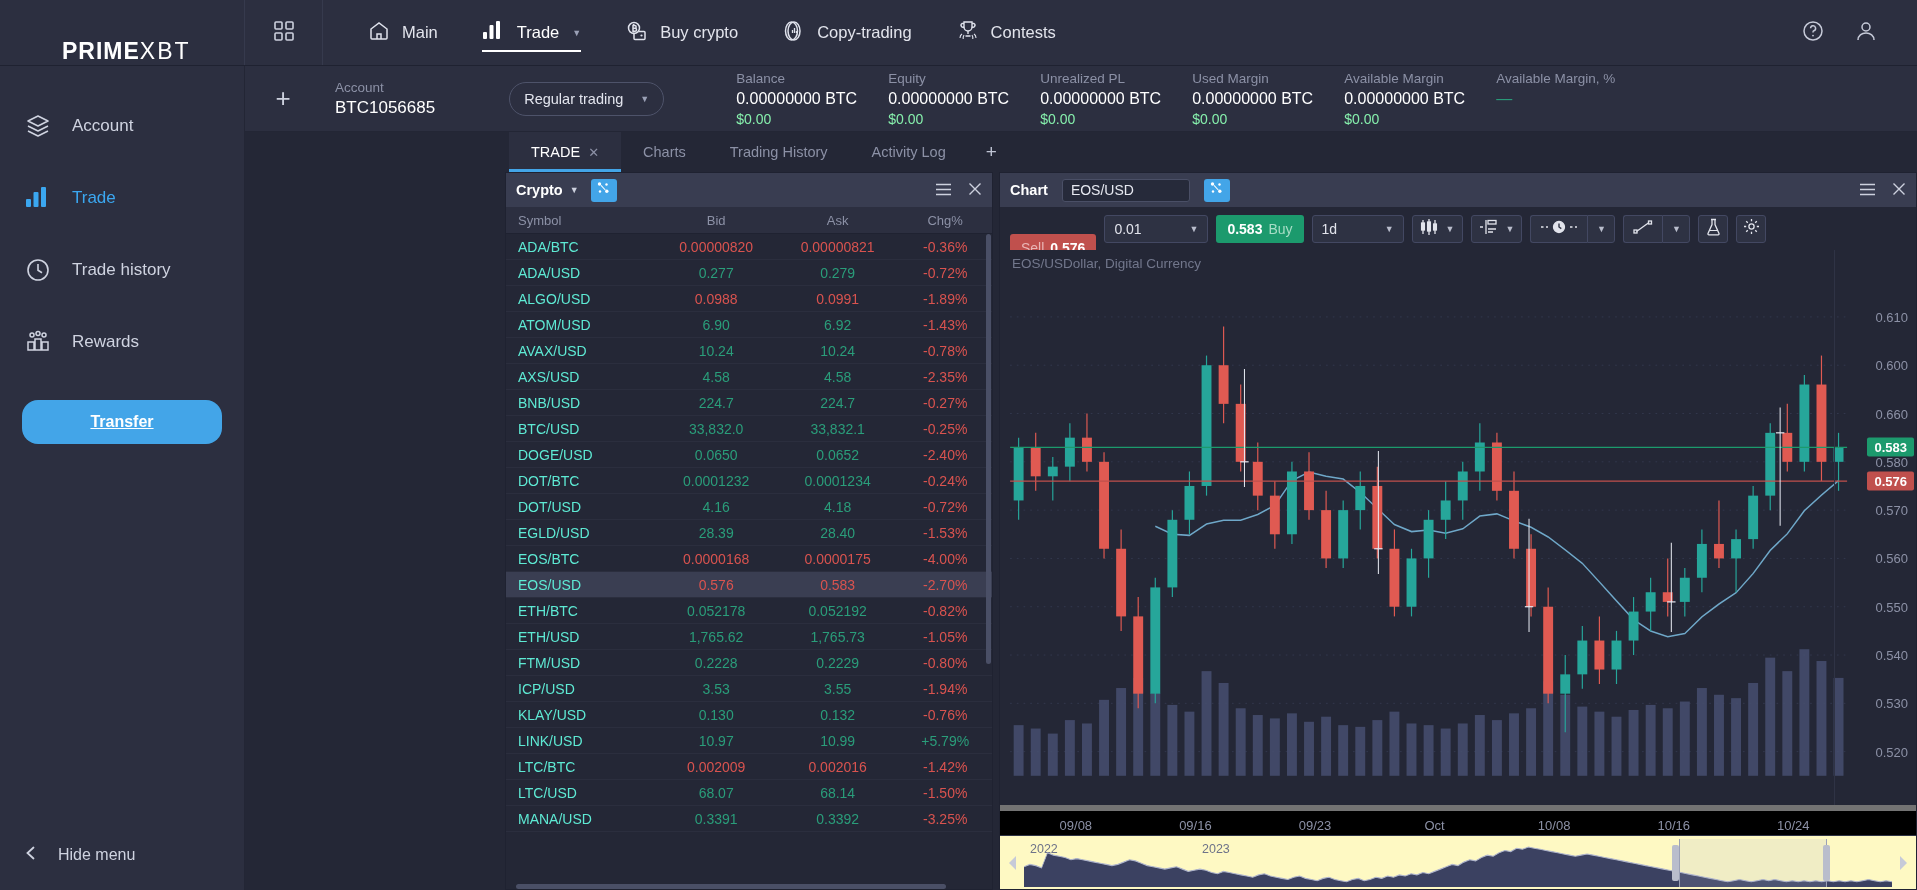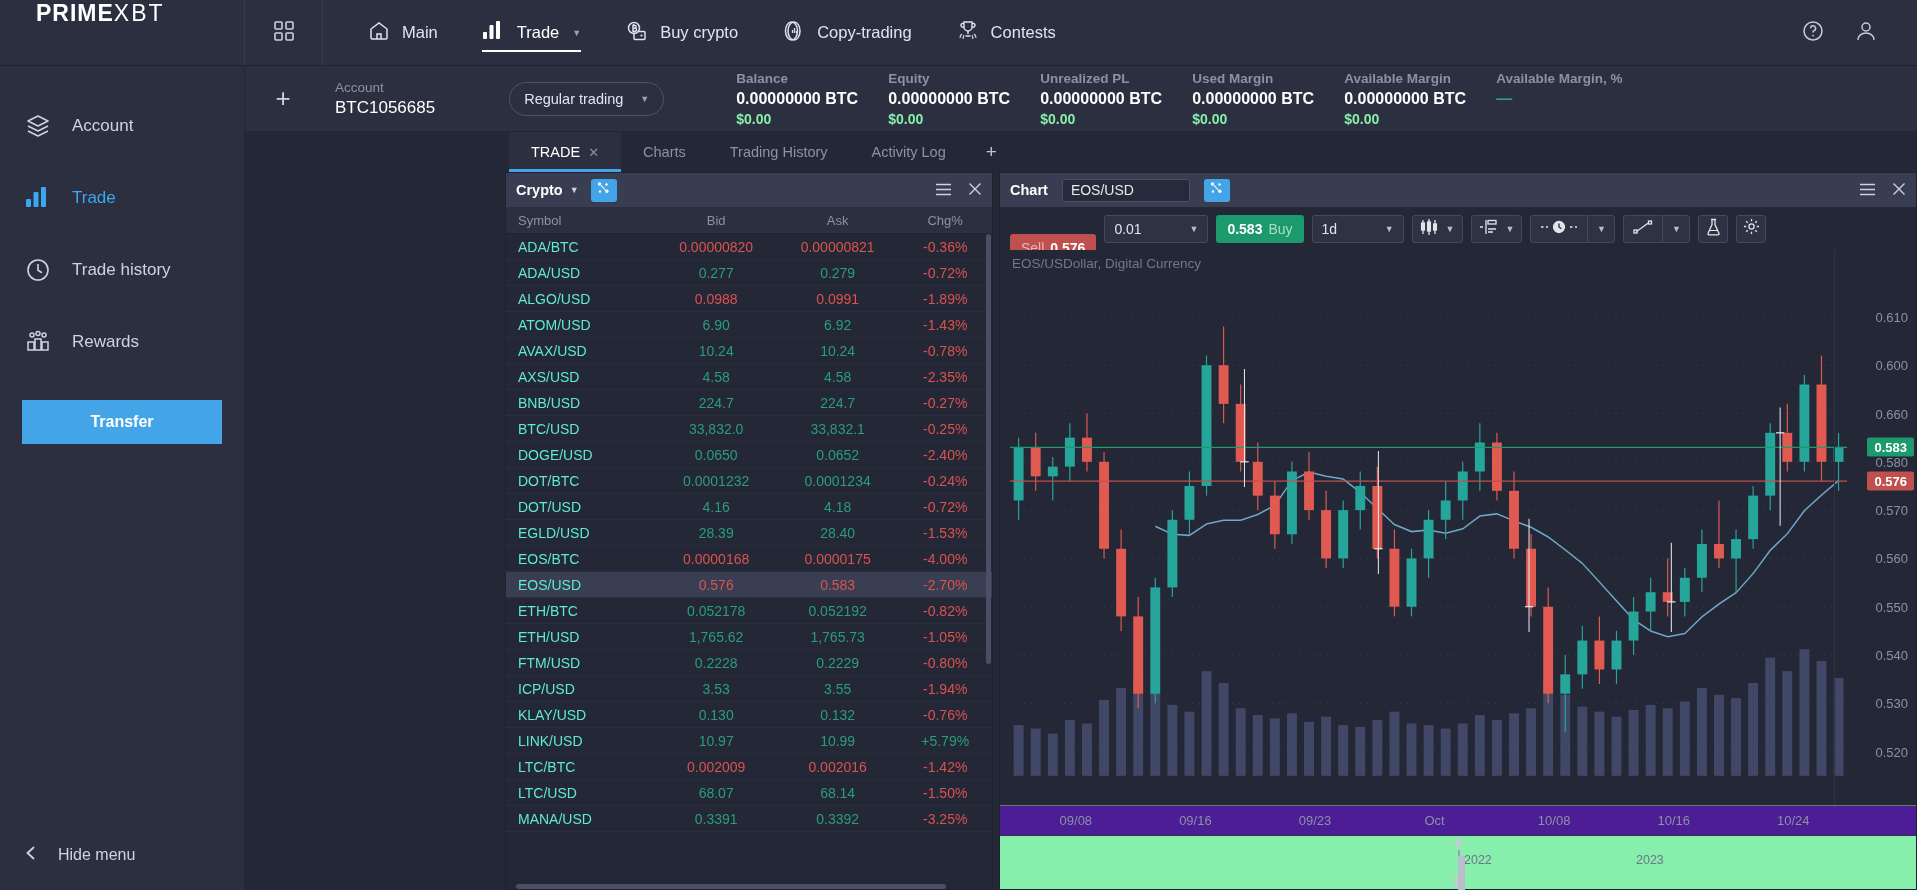--- a/index.html
+++ b/index.html
@@ -13,21 +13,21 @@
   .app { position: relative; width: 1917px; height: 890px; display: flex; flex-direction: column; }
 
   
   .topbar {
     height: 66px; min-height: 66px;
     background: #2c2f40;
     display: flex; align-items: stretch;
     border-bottom: 1px solid #1f2231;
   }
   .brand {
-    width: 245px; display: flex; align-items: flex-start; padding-left: 36px;
+    width: 245px; display: flex; align-items: flex-end; padding-left: 62px;
     border-right: 1px solid #363a4d;
   }
   .brand-logo { font-size: 23px; font-weight: 700; letter-spacing: 1px; color: #fff; }
   .brand-logo .thin { font-weight: 300; letter-spacing: 2px; }
   .grid-btn {
     width: 78px; display: flex; align-items: center; justify-content: center;
     border-right: 1px solid #363a4d; cursor: pointer;
   }
   .navitems { display: flex; align-items: stretch; flex: 1; padding-left: 22px; }
   .navitem {
@@ -55,23 +55,23 @@
   }
   .side-items { padding-top: 24px; }
   .side-item {
     display: flex; align-items: center; gap: 18px;
     height: 72px; padding-left: 22px; cursor: pointer;
     color: #cfd3e0; font-size: 17px;
   }
   .side-item.active { color: #3ba7f0; }
   .side-item .sicon { width: 32px; display: flex; justify-content: center; }
   .transfer-btn {
-    margin: 22px 22px 0 22px; height: 44px; border-radius: 0;
+    margin: 22px 22px 0 22px; height: 44px; border-radius: 16px;
     background: #43a5e8; color: #fff; font-size: 16px; font-weight: 700;
-    display: flex; align-items: center; justify-content: center; cursor: pointer;
+    display: flex; align-items: center; justify-content: center; cursor: pointer; text-decoration: underline;
   }
   .hide-menu {
     position: absolute; bottom: 0; left: 0; right: 0; height: 70px;
     display: flex; align-items: center; gap: 18px; padding-left: 22px;
     cursor: pointer; color: #cfd3e0; font-size: 16px;
   }
 
   
   .main { flex: 1; display: flex; flex-direction: column; min-width: 0; background: #242736; }
 
@@ -88,21 +88,21 @@
   .acct-label { font-size: 13.5px; color: #8c91a6; line-height: 18px; }
   .acct-value { font-size: 17px; color: #fff; line-height: 22px; }
   .mode-select {
     margin-left: 74px; width: 155px; height: 34px; border-radius: 17px;
     border: 1px solid #4e536a; background: transparent;
     display: flex; align-items: center; justify-content: space-between;
     padding: 0 14px; font-size: 14.5px; color: #e3e5ee; cursor: pointer;
   }
   .mode-select .caret { font-size: 9px; color: #9aa0b5; }
   .stats { display: flex; margin-left: 72px; gap: 0; }
-  .stat { min-width: 152px; font-weight: bold; }
+  .stat { min-width: 152px; }
   .stat-label { font-size: 13.5px; color: #8c91a6; line-height: 19px; }
   .stat-value { font-size: 16px; color: #fff; line-height: 21px; }
   .stat-sub { font-size: 14px; color: #86efac; line-height: 20px; }
   .stat-dash { color: #2a9d7a; font-size: 16px; line-height: 21px; }
 
   
   .tabrow {
     height: 40px; min-height: 40px; display: flex; align-items: flex-end;
     background: #242736; padding-left: 264px;
   }
@@ -236,31 +236,31 @@
   }
   .pa-tick {
     position: absolute; right: 8px; font-size: 13px; color: #8c91a6;
     transform: translateY(-50%);
   }
   .pa-badge {
     position: absolute; right: 2px; transform: translateY(-50%);
     padding: 2px 7px; border-radius: 2px; font-size: 13px; color: #fff; font-weight: 700;
   }
   .time-axis {
-    height: 30px; min-height: 30px; position: relative; border-top: 1px solid #737373;
-    background: #4c1d95;
+    height: 30px; min-height: 30px; position: relative; border-top: 6px solid #737373;
+    background: #000000;
   }
   .ta-tick {
     position: absolute; top: 7px; font-size: 13px; color: #8c91a6; transform: translateX(-50%);
   }
 
   
   .navigator {
     height: 54px; min-height: 54px; display: flex; align-items: center;
-    background: #86efac; border-top: 1px solid #2f3345; padding: 0 2px; flex-direction: column;
+    background: #fef9c3; border-top: 1px solid #2f3345; padding: 0 2px;
   }
   .nav-arrow { width: 22px; display:flex; align-items:center; justify-content:center; color:#c6cad8; font-size:13px; cursor:pointer;}
   .nav-body { flex: 1; position: relative; height: 48px; }
   .nav-sel {
     position: absolute; top: 0; bottom: 0; background: rgba(170,178,205,0.17);
     border-left: 1px solid #9aa0b5; border-right: 1px solid #9aa0b5;
   }
   .nav-handle {
     position: absolute; top: 6px; width: 7px; height: 36px; background: #b9bdcc; border-radius: 2px;
   }

